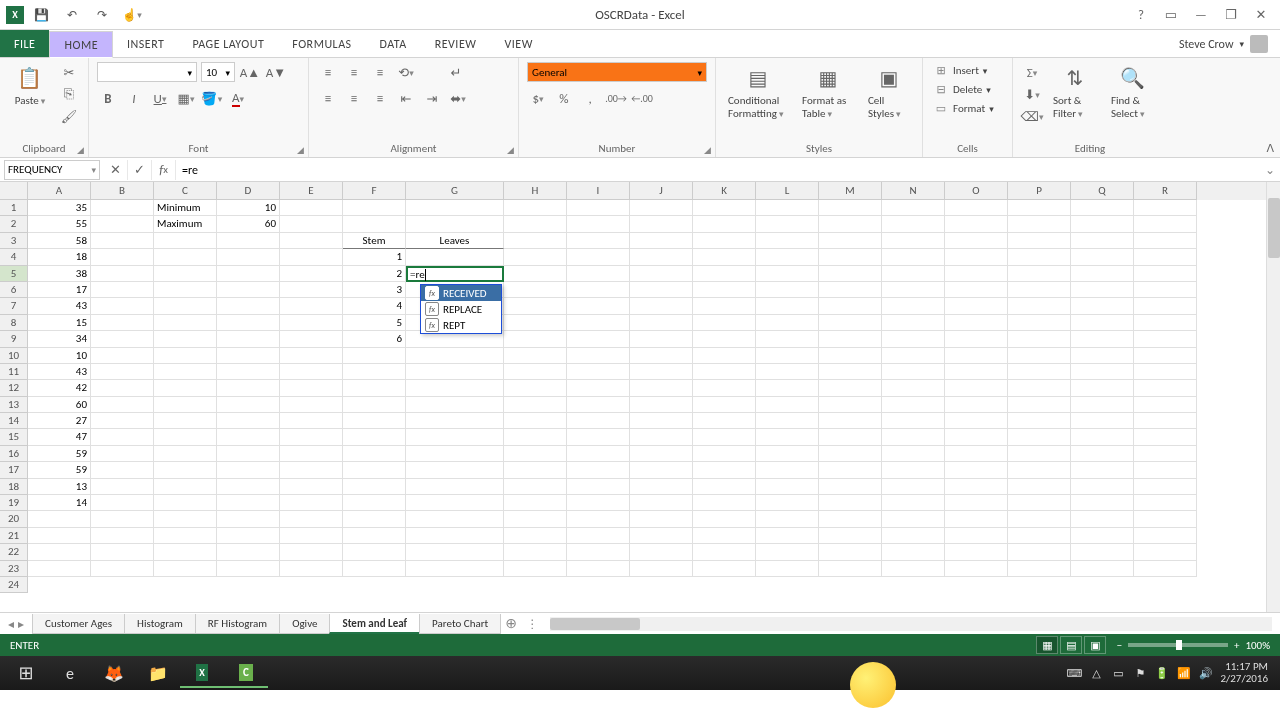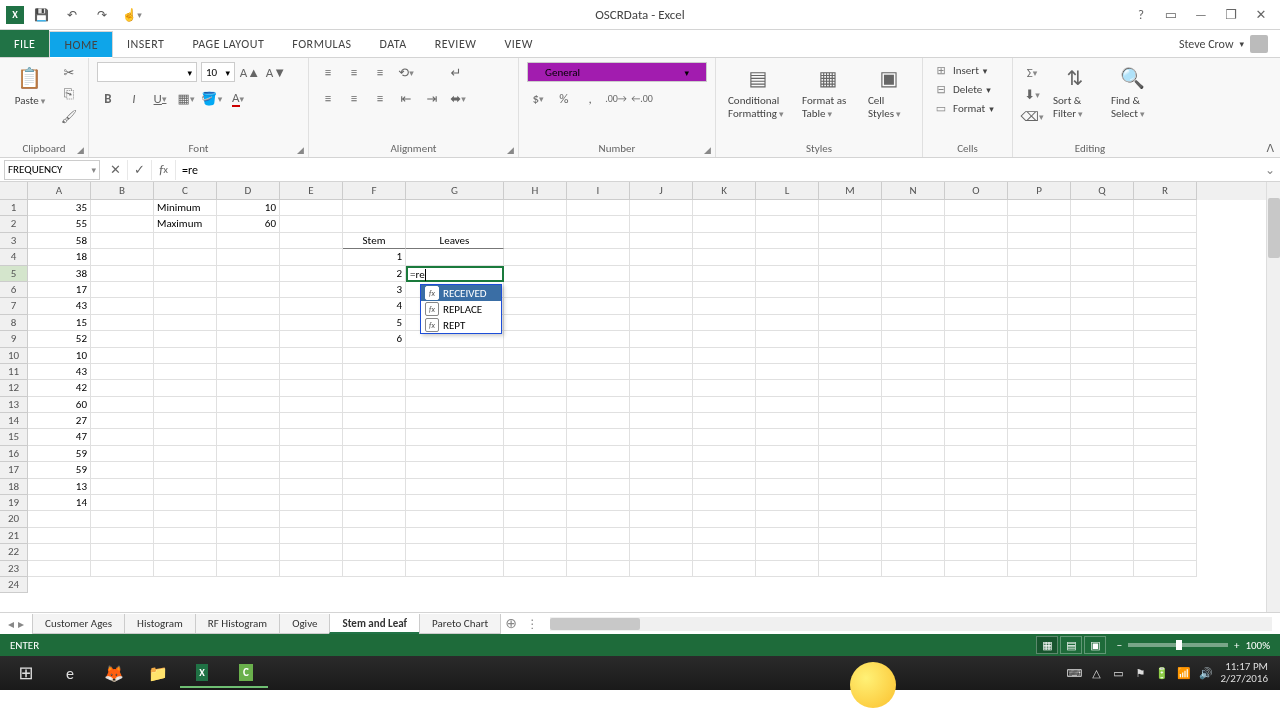--- a/index.html
+++ b/index.html
@@ -11,38 +11,38 @@
 .titlebar .qat .xl-icon { width: 18px; height: 18px; background: #207245; color:#fff; display:flex; align-items:center; justify-content:center; font-size:10px; font-weight:bold; }
 .titlebar .qat .q-btn { width: 24px; height: 24px; display:flex; align-items:center; justify-content:center; color:#555; cursor:pointer; }
 .titlebar .title { position:absolute; left:0; right:0; text-align:center; font-size:13px; color:#444; pointer-events:none; }
 .titlebar .win-ctrls { margin-left:auto; display:flex; align-items:center; gap:4px; }
 .titlebar .win-ctrls .w-btn { width:26px; height:26px; display:flex; align-items:center; justify-content:center; color:#666; cursor:pointer; font-size:13px; }
 
 
 .ribbon-tabs { height: 28px; background:#fff; display:flex; align-items:stretch; border-bottom:1px solid #d4d4d4; }
 .ribbon-tabs .tab { padding:0 14px; display:flex; align-items:center; font-size:12px; color:#444; cursor:pointer; text-transform:uppercase; letter-spacing:0.5px; }
 .ribbon-tabs .tab.file { background:#217346; color:#fff; }
-.ribbon-tabs .tab.active { background:#0ea5e9; border:1px solid #d4d4d4; border-bottom:1px solid #fff; position:relative; top:1px; }
+.ribbon-tabs .tab.active { background:#c4b5fd; border:1px solid #d4d4d4; border-bottom:1px solid #fff; position:relative; top:1px; }
 .ribbon-tabs .user { margin-left:auto; padding:0 12px; display:flex; align-items:center; gap:6px; color:#444; font-size:12px; }
 .ribbon-tabs .user .avatar { width:18px; height:18px; background:#bbb; border-radius:2px; }
 
 
 .ribbon { height: 100px; background:#f8f8f8; border-bottom:1px solid #d4d4d4; display:flex; position:relative; }
 .ribbon .collapse { position:absolute; right:6px; bottom:2px; color:#666; font-size:11px; cursor:pointer; }
 .group { border-right:1px solid #e0e0e0; padding:4px 8px 2px; display:flex; flex-direction:column; }
 .group .label { margin-top:auto; text-align:center; font-size:11px; color:#666; padding-top:2px; position:relative; }
 .group .label .launcher { position:absolute; right:-4px; bottom:0; font-size:9px; color:#888; }
 .group-body { display:flex; gap:6px; align-items:flex-start; }
 .big-btn { display:flex; flex-direction:column; align-items:center; justify-content:flex-start; gap:2px; padding:2px 4px; cursor:pointer; font-size:11px; color:#444; min-width:44px; }
 .big-btn .ico { width:28px; height:28px; display:flex; align-items:center; justify-content:center; font-size:20px; color:#666; }
 .sm-btn { width:22px; height:20px; display:flex; align-items:center; justify-content:center; color:#666; cursor:pointer; font-size:13px; }
 .ctrl-row { display:flex; align-items:center; gap:4px; }
 .font-combo { width:100px; height:20px; border:1px solid #ccc; background:#fff; font-size:11px; padding:0 4px; display:flex; align-items:center; justify-content:space-between; }
 .size-combo { width:34px; height:20px; border:1px solid #ccc; background:#fff; font-size:11px; padding:0 4px; display:flex; align-items:center; justify-content:space-between; }
-.num-combo { width:180px; height:20px; border:1px solid #ccc; background:#a21caf; font-size:11px; padding:0 17px; display:flex; align-items:center; justify-content:space-between; }
+.num-combo { width:180px; height:20px; border:1px solid #ccc; background:#f97316; font-size:11px; padding:0 4px; display:flex; align-items:center; justify-content:space-between; }
 .cells-item { display:flex; align-items:center; gap:4px; font-size:11px; color:#444; cursor:pointer; padding:1px 2px; }
 .cells-item .mini-ico { width:16px; height:14px; display:flex; align-items:center; justify-content:center; color:#888; }
 
 
 .formula-bar { height:24px; border-bottom:1px solid #d4d4d4; display:flex; align-items:center; background:#fff; }
 .name-box { width:96px; height:20px; margin:0 4px; border:1px solid #ccc; display:flex; align-items:center; justify-content:space-between; padding:0 3px; font-size:11px; background:#fff; }
 .fb-btn { width:24px; height:20px; display:flex; align-items:center; justify-content:center; color:#666; border-right:1px solid #e8e8e8; cursor:pointer; font-size:13px; }
 .formula-input { flex:1; padding:0 6px; font-size:12px; color:#000; height:20px; display:flex; align-items:center; }
 .fb-expand { width:20px; color:#888; text-align:center; cursor:pointer; }
 
@@ -507,21 +507,21 @@
         <div class="cell"></div>
         <div class="cell"></div>
         <div class="cell"></div>
         <div class="cell"></div>
         <div class="cell"></div>
         <div class="cell"></div>
         <div class="cell"></div>
         <div class="cell"></div>
       </div>
       <div class="row">
-        <div class="cell num">52</div>
+        <div class="cell num">34</div>
         <div class="cell"></div>
         <div class="cell"></div>
         <div class="cell"></div>
         <div class="cell"></div>
         <div class="cell num">6</div>
         <div class="cell G"></div>
         <div class="cell"></div>
         <div class="cell"></div>
         <div class="cell"></div>
         <div class="cell"></div>

